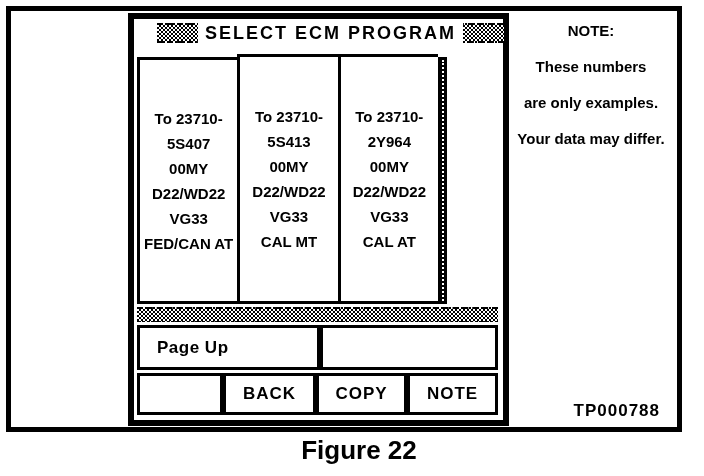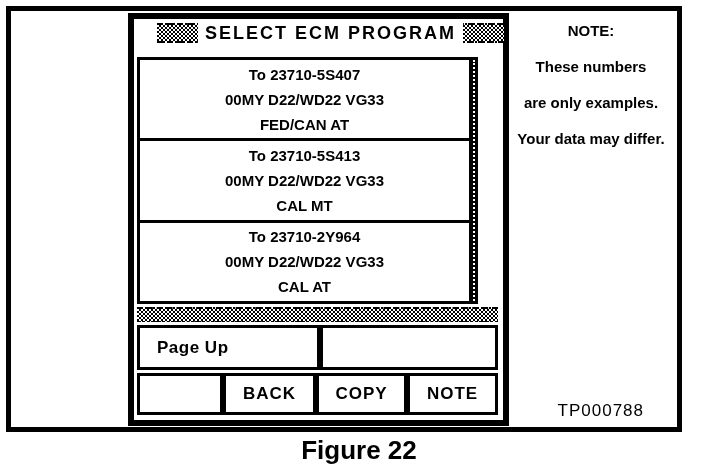--- a/index.html
+++ b/index.html
@@ -27,23 +27,23 @@
   .titlebar {
     position:absolute; left:23px; top:4px; width:347px; height:20px;
     border-top:2px dashed #000; border-bottom:2px dashed #000;
     display:flex; align-items:center; justify-content:center;
   }
   .titlebar-label {
     background:#fff; padding:1px 7px;
     font-size:18px; font-weight:bold; letter-spacing:2px; white-space:nowrap;
   }
   .list {
-    position:absolute; left:3px; top:38px; width:341px; height:247px;
+    position:absolute; left:3px; top:38px; width:310px; height:247px;
     border-right:9px solid #000;
-    display:flex; flex-direction:column;
+    display:flex; 
   }
   .item {
     flex:1 1 0; border:3px solid #000; border-right:none; background:#fff;
     display:flex; flex-direction:column; align-items:center; justify-content:center;
     font-size:15px; font-weight:bold; line-height:25px; text-align:center;
   }
   .item + .item { margin-top:-3px; }
   .scroll-dots {
     position:absolute; top:3px; bottom:3px; right:-6px; width:0;
     border-left:2px dotted #fff;
@@ -67,22 +67,22 @@
   .key-light { flex:0 0 91px; }
   .key-copy  { flex:1 1 auto; }
   
   .note {
     position:absolute; left:490px; top:10px; width:180px;
     text-align:center; font-size:15px; font-weight:bold;
   }
   .note-line { line-height:20px; margin-bottom:16px; white-space:nowrap; }
   
   .tp-code {
-    position:absolute; right:33px; bottom:6px;
-    font-size:17px; font-weight:normal; letter-spacing:1px;
+    position:absolute; right:17px; bottom:6px;
+    font-size:17px; font-weight:bold; letter-spacing:1px;
   }
   .caption {
     position:absolute; left:0; top:435px; width:704px;
     text-align:center; font-size:26px; font-weight:bold;margin-left:7px;
   }
 </style>
 </head>
 <body>
 
 <div class="frame">

